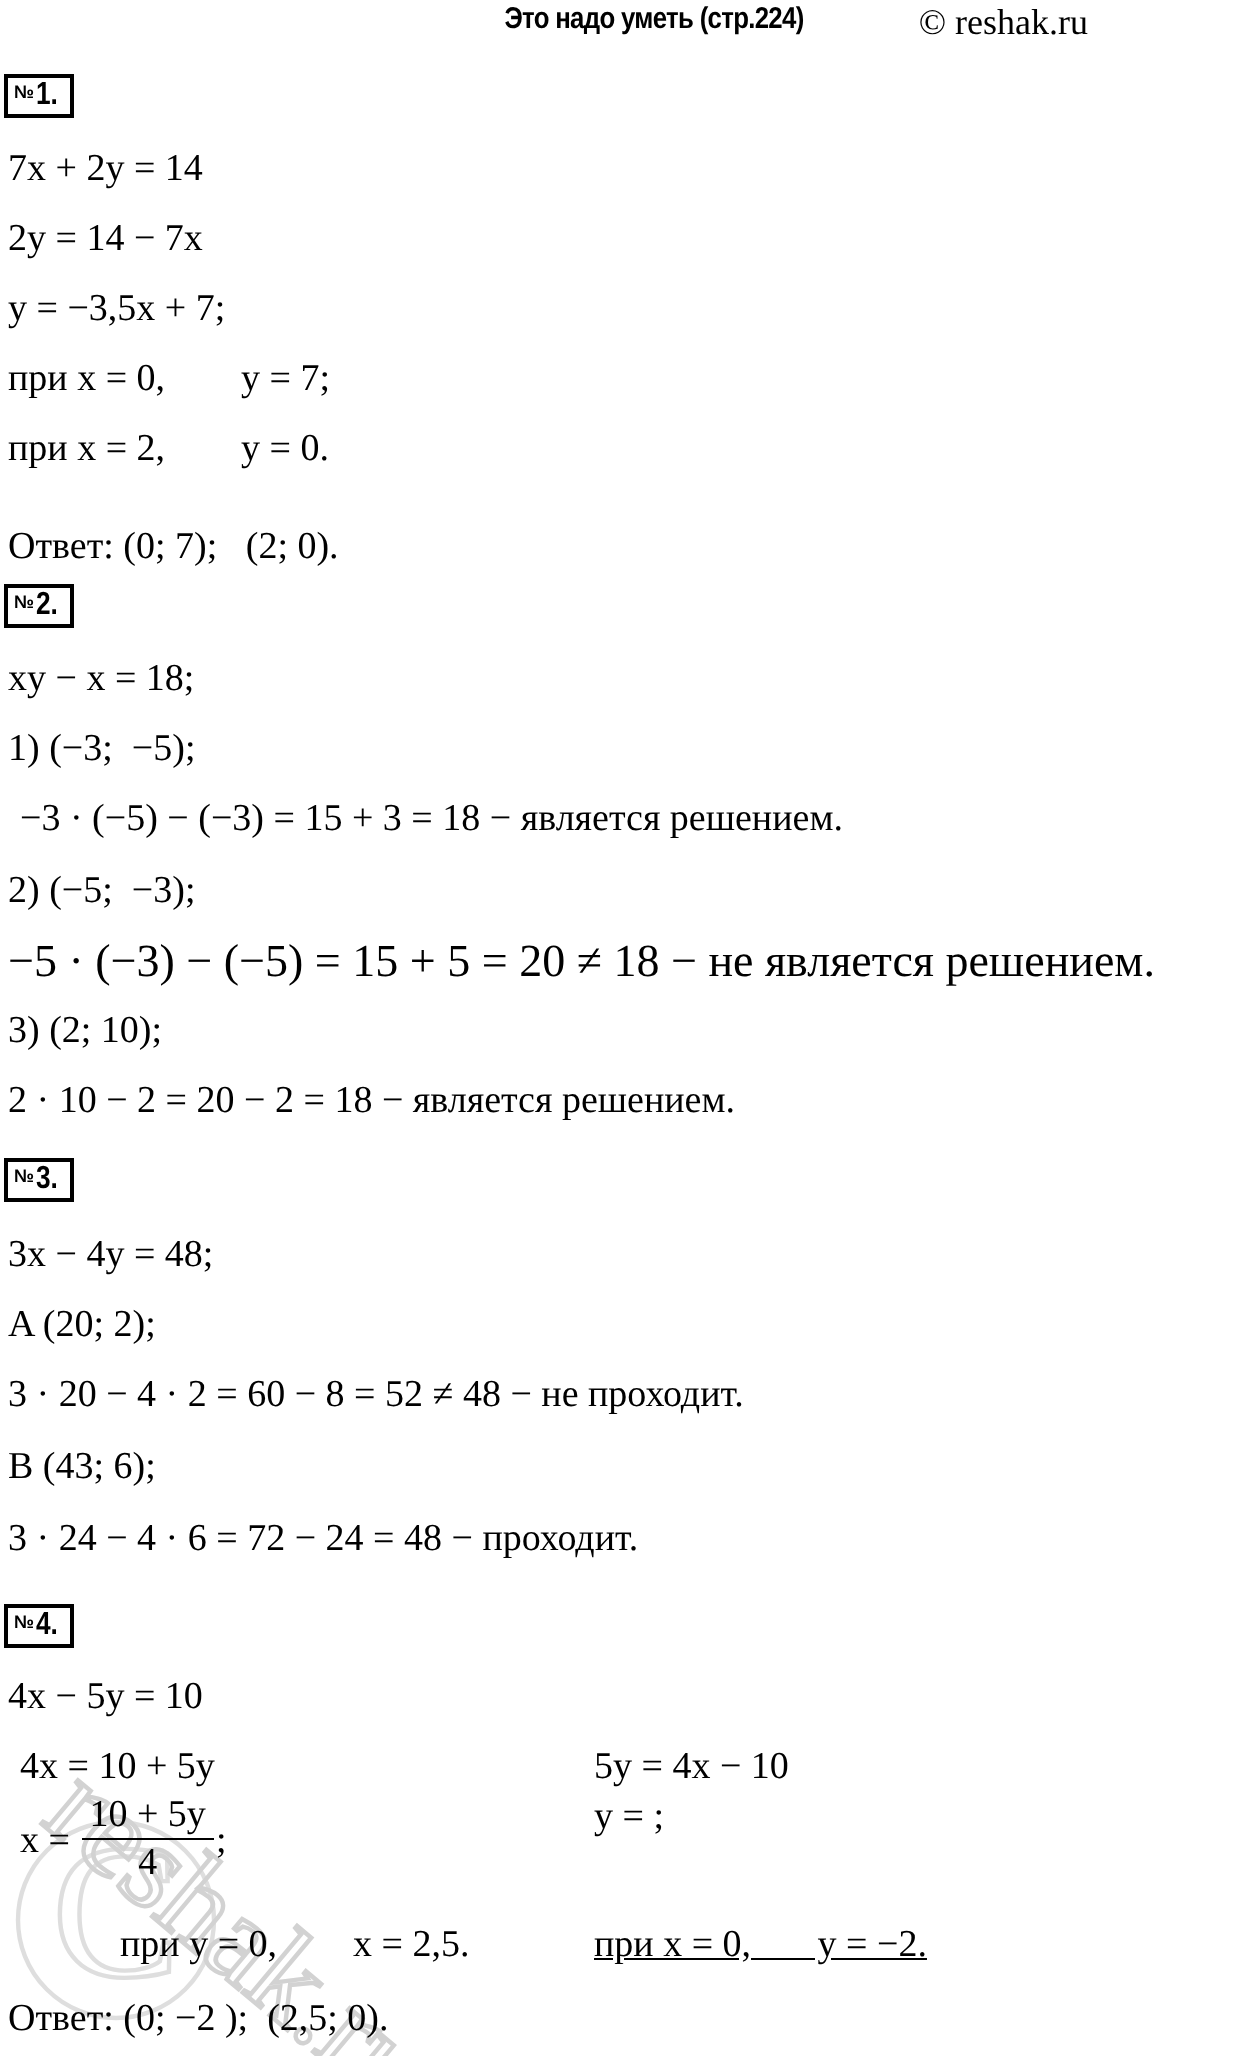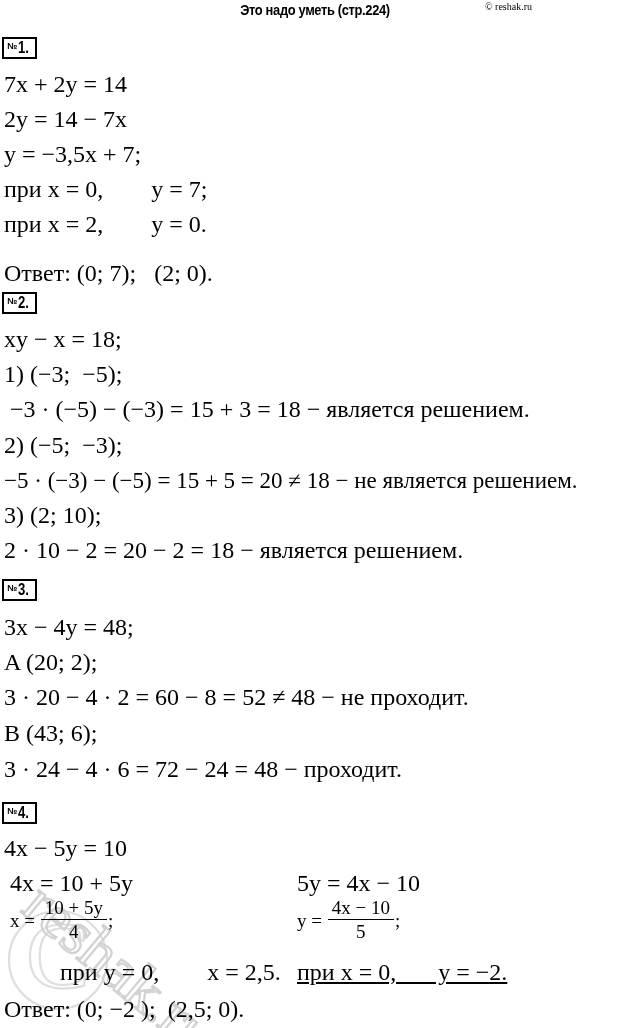--- a/index.html
+++ b/index.html
@@ -13,42 +13,42 @@
     position: relative;
     overflow: hidden;
     font-family: "Liberation Serif", "DejaVu Serif", serif;
     color: #000000;
     -webkit-font-smoothing: antialiased;
   }
 
   
   #page-header {
     position: absolute;
-    top: 0; left: 0;
+    top: 0; left: 12px;
     width: 534px;
     height: 22px;
   }
   #header-title {
     position: absolute;
     left: 0; top: 1px;
     width: 630px;
     text-align: center;
     font-family: "Liberation Sans", "DejaVu Sans", sans-serif;
     font-weight: bold;
     font-size: 15px;
     letter-spacing: -0.4px;
     transform: scaleX(0.86);
     transform-origin: center top;
     white-space: nowrap;
   }
   #header-copyright {
     position: absolute;
     right: 2px; top: 1px;
     font-family: "Liberation Serif", "DejaVu Serif", serif;
-    font-size: 10px;
+    font-size: 18px;
     white-space: nowrap;
   }
 
   
   .task-badge {
     position: absolute;
     border: 2px solid #000;
     background: #fff;
     height: 22px;
     padding: 0 4px 0 3px;
@@ -73,21 +73,21 @@
     transform: scaleX(0.82);
     transform-origin: left center;
     position: relative;
     top: 0px;
   }
 
   
   .mline {
     position: absolute;
     font-family: "Liberation Serif", "DejaVu Serif", serif;
-    font-size: 24px;
+    font-size: 19px;
     line-height: 19px;
     white-space: pre;
     z-index: 4;
   }
   .mline.sz18 { font-size: 23px; }
 
   
   .frac-row {
     position: absolute;
     display: flex;
@@ -195,21 +195,17 @@
     <span class="numer">10 + 5y</span>
     <span class="denom">4</span>
   </span>
   <span>;</span>
 </div>
 <div class="mline" style="left:16px; top:963px;margin-left:44px;">при y = 0,        x = 2,5.</div>
 
 <div class="mline" style="left:297px; top:874px;">5y = 4x − 10</div>
 <div class="frac-row" style="left:297px; top:898px;">
   <span>y = </span>
-  <span class="frac">
-    <span class="numer">4x − 10</span>
-    <span class="denom">5</span>
-  </span>
   <span>;</span>
 </div>
 <div class="mline" style="left:297px; top:963px;text-decoration:underline;">при x = 0,       y = −2.</div>
 
 <div class="mline" style="left:4px; top:1000px;">Ответ: (0; −2 );  (2,5; 0).</div>
 
 </body></html>

